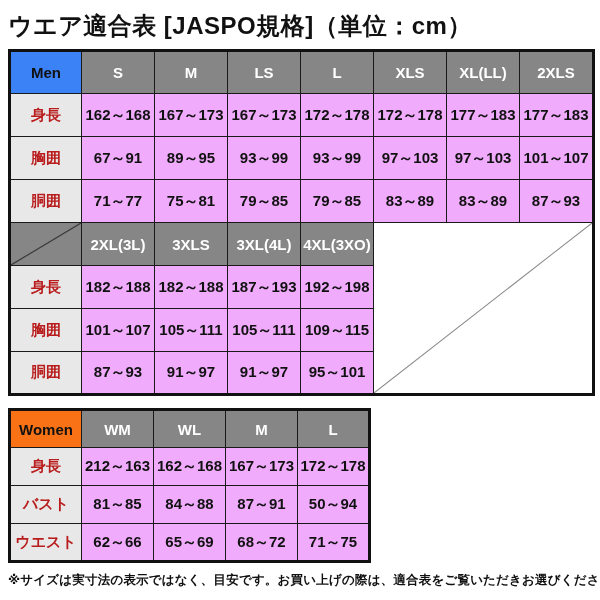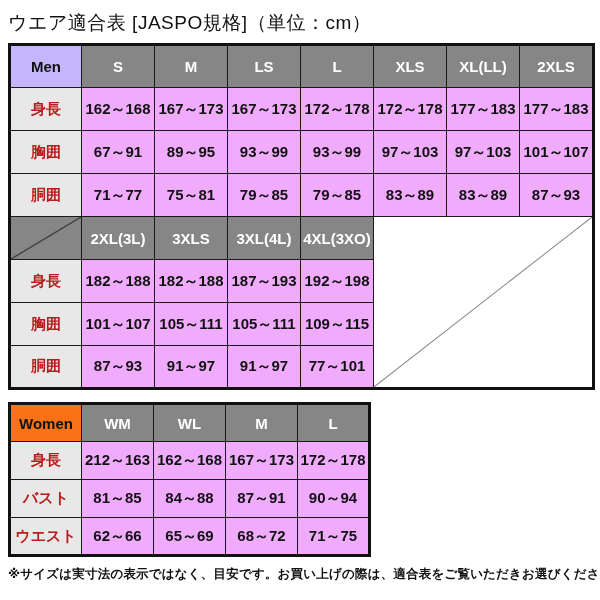--- a/index.html
+++ b/index.html
@@ -12,22 +12,22 @@
     color: #111;
     overflow: hidden;
   }
   .page {
     width: 600px;
     height: 600px;
     box-sizing: border-box;
     padding: 8px 8px 0 8px;
   }
   .title {
-    font-size: 19px;
-    font-weight: normal;
+    font-size: 24px;
+    font-weight: bold;
     letter-spacing: 0.5px;
     margin: 2px 0 7px 0;
     white-space: nowrap;
   }
   table {
     border-collapse: collapse;
     table-layout: fixed;
     border: 3px solid #111;
   }
   td, th {
@@ -42,21 +42,21 @@
   .men-table { width: 584px; }
   .men-table tr { height: 43px; }
   .women-table { width: 360px; margin-top: 12px; }
   .women-table tr { height: 38px; }
 
   .size-head {
     background: #868686;
     color: #ffffff;
   }
   .corner-men {
-    background: #c4b5fd;
+    background: #3b82f6;
     color: #111;
   }
   .corner-women {
     background: #f97316;
     color: #111;
   }
   .row-label {
     background: #E8E8E8;
     color: #b91c1c;
   }
@@ -180,21 +180,21 @@
       <td class="value-cell">101～107</td>
       <td class="value-cell">105～111</td>
       <td class="value-cell">105～111</td>
       <td class="value-cell">109～115</td>
     </tr>
     <tr>
       <td class="row-label">胴囲</td>
       <td class="value-cell">87～93</td>
       <td class="value-cell">91～97</td>
       <td class="value-cell">91～97</td>
-      <td class="value-cell">77～101</td>
+      <td class="value-cell">95～101</td>
     </tr>
   </tbody>
     </table>
 
   <table class="women-table">
     <colgroup>
       <col style="width:72px">
         <col style="width:72px">
         <col style="width:72px">
         <col style="width:72px">
@@ -213,21 +213,21 @@
       <td class="value-cell">212～163</td>
       <td class="value-cell">162～168</td>
       <td class="value-cell">167～173</td>
       <td class="value-cell">172～178</td>
     </tr>
     <tr>
       <td class="row-label">バスト</td>
       <td class="value-cell">81～85</td>
       <td class="value-cell">84～88</td>
       <td class="value-cell">87～91</td>
-      <td class="value-cell">90～94</td>
+      <td class="value-cell">50～94</td>
     </tr>
     <tr>
       <td class="row-label">ウエスト</td>
       <td class="value-cell">62～66</td>
       <td class="value-cell">65～69</td>
       <td class="value-cell">68～72</td>
       <td class="value-cell">71～75</td>
     </tr>
   </tbody>
     </table>

